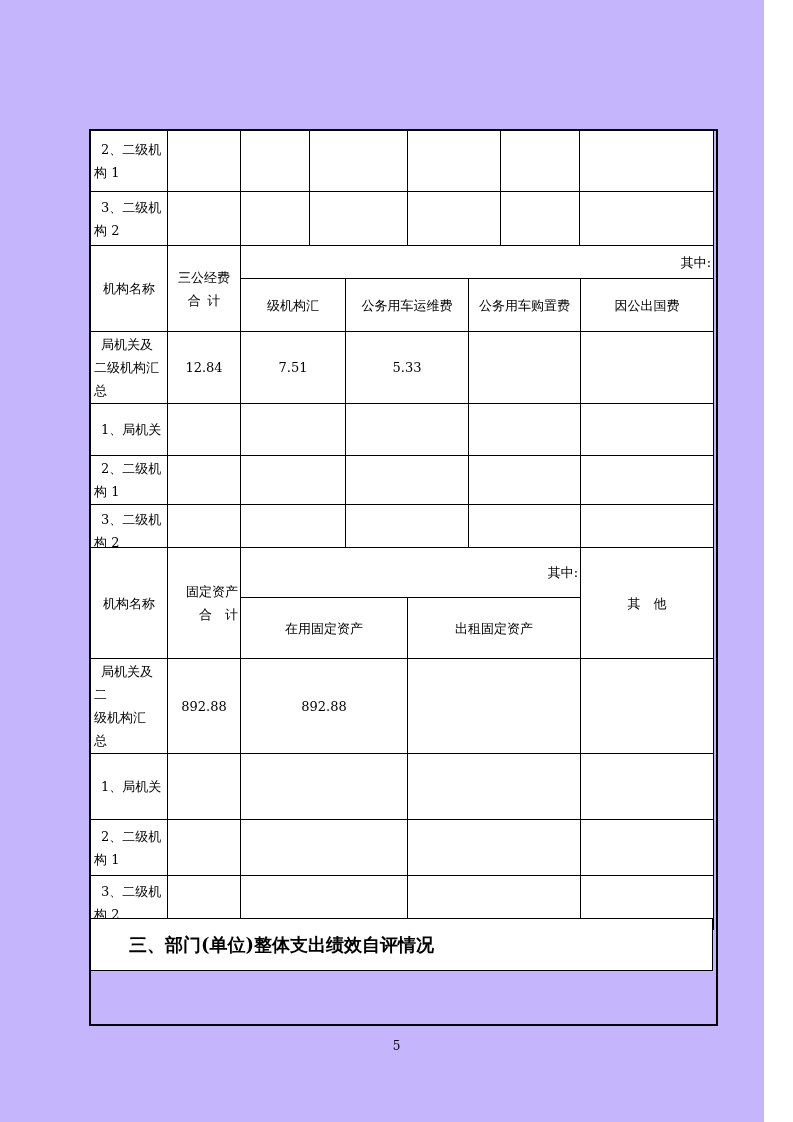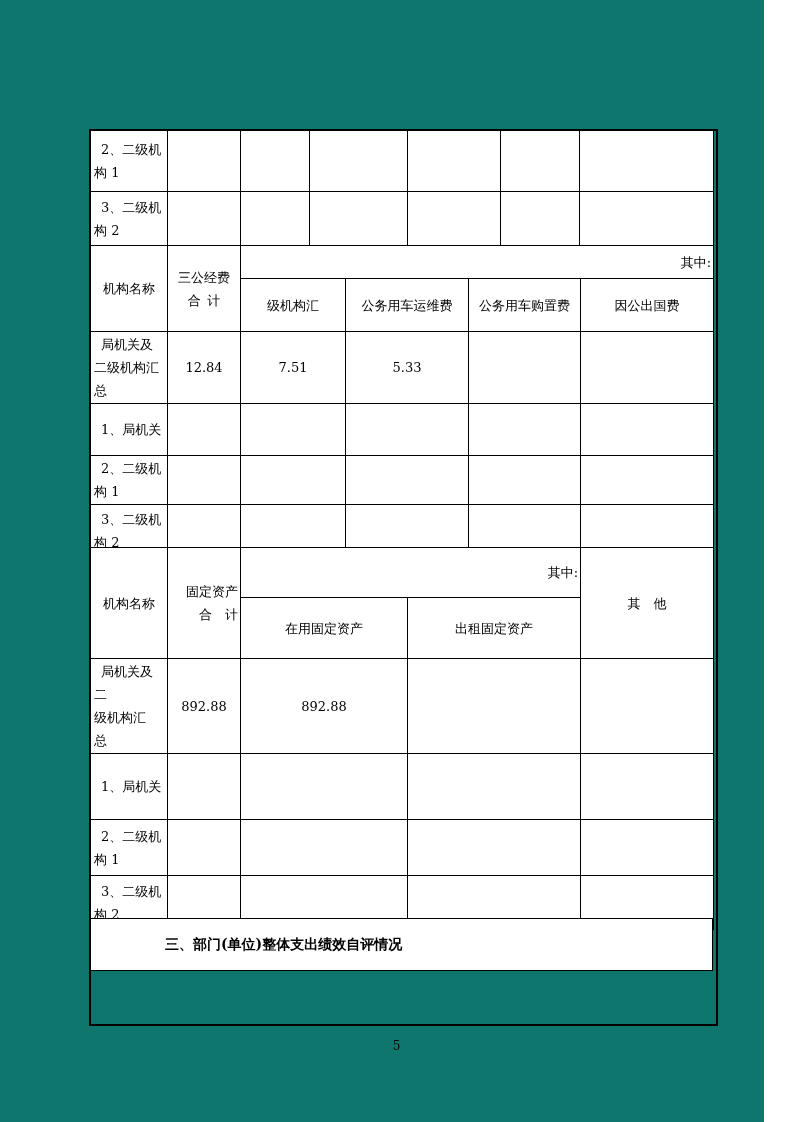--- a/index.html
+++ b/index.html
@@ -1,35 +1,35 @@
 <!DOCTYPE html>
 <html><head>
 <meta charset="utf-8">
 <style>
   html,body{margin:0;padding:0;}
   body{
     width:793px;height:1122px;background:#ffffff;
     font-family:"DejaVu Serif","Liberation Serif",serif;color:#000;
   }
-  .page{position:relative;width:764px;height:1122px;background:#0f766e;overflow:hidden;}
+  .page{position:relative;width:764px;height:1122px;background:#c4b5fd;overflow:hidden;}
   table.tbl{position:absolute;left:90px;border-collapse:collapse;table-layout:fixed;width:623px;background:#fff;}
   .tbl td{
     border:1px solid #000;font-size:13px;line-height:23px;
     text-align:center;vertical-align:middle;white-space:pre-line;
     padding:1px 2px;overflow:hidden;
   }
   td.label{text-align:left;padding-left:3px;text-indent:7px;}
   td.among{text-align:right;padding-left:30px;}
   td.leftal{text-align:right;padding-left:4px;}
   .frame{position:absolute;left:89px;top:129px;width:625px;height:893px;border:2px solid #000;pointer-events:none;}
   .section-row{
     position:absolute;left:90px;top:918px;width:623px;height:53px;
     border:1px solid #000;display:flex;align-items:center;background:#fff;box-sizing:border-box;
   }
-  .section-row .t{font-weight:bold;font-size:14px;padding-left:38px;margin-left:36px;}
+  .section-row .t{font-weight:bold;font-size:18px;padding-left:38px;}
   .pagenum{position:absolute;top:1039px;left:0;width:793px;text-align:center;font-size:12px;}
 </style>
 </head>
 <body>
 
 <div class="page">
 
   <table class="tbl" style="top:130px">
     <colgroup>
       <col style="width:77px">

